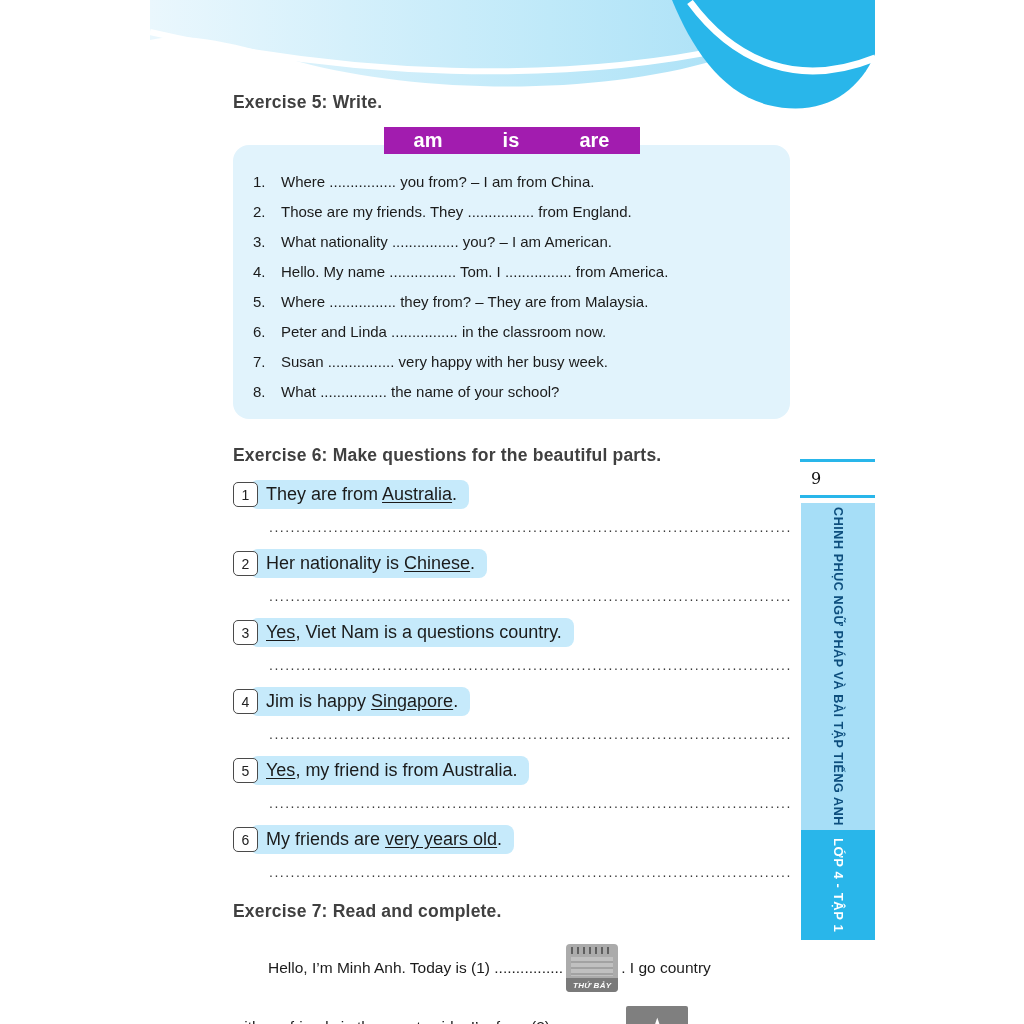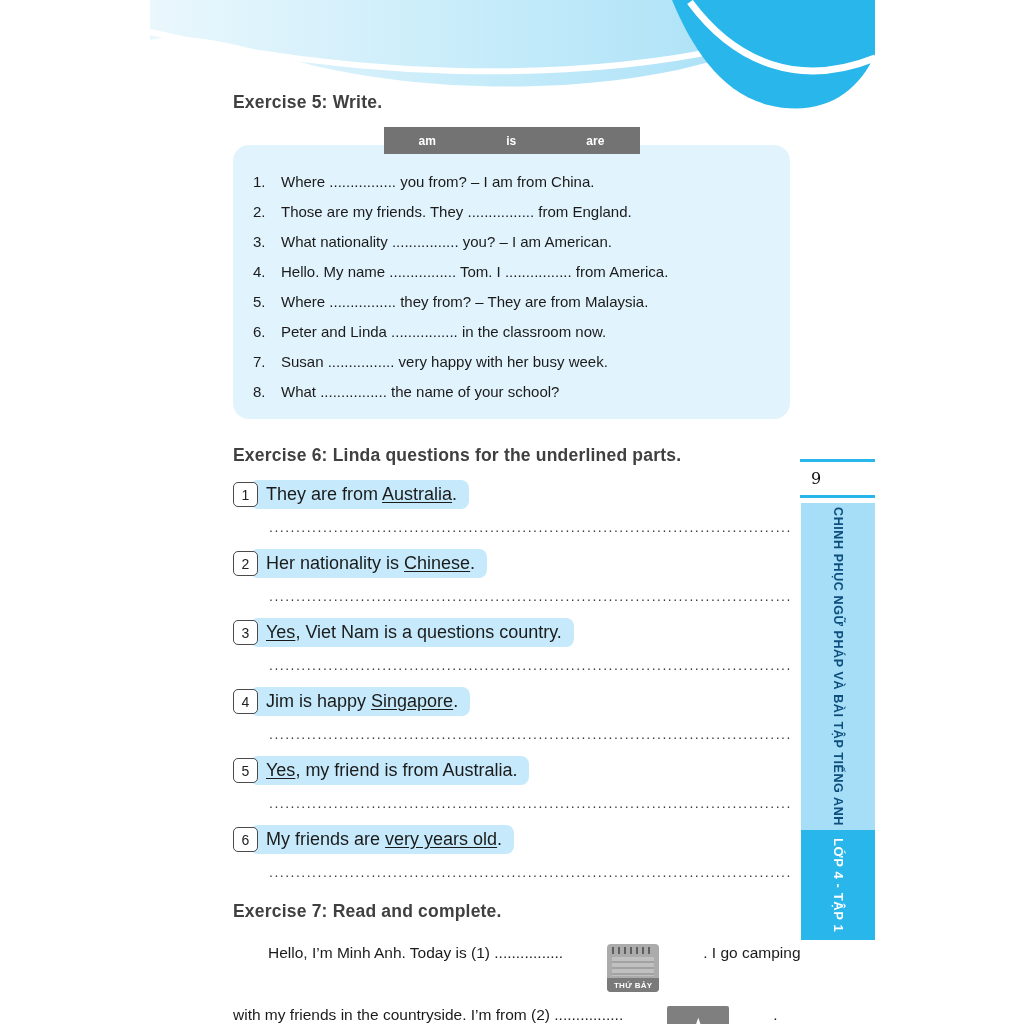--- a/index.html
+++ b/index.html
@@ -17,21 +17,21 @@
   .content { position:absolute; left:233px; top:92px; width:557px; }
 
   h2.ex-title {
     margin:0; font-size:17.5px; font-weight:bold; color:#404040; letter-spacing:0.2px;
   }
 
   
   .ex5-wrap { position:relative; margin-top:14px; }
   .word-bank {
     position:relative; z-index:2; margin:0 auto; width:256px; height:27px;
-    background:#737373; color:#ffffff; font-weight:bold; font-size:12px;
+    background:#a21caf; color:#ffffff; font-weight:bold; font-size:20px;
     display:flex; align-items:center; justify-content:space-around;
   }
   .ex5-box {
     background:#e1f3fc; border-radius:16px; margin-top:-9px;
     padding:22px 16px 12px 20px;
   }
   .ex5-row { display:flex; line-height:30px; font-size:15px; }
   .ex5-num { flex:0 0 28px; }
   .ex5-text { flex:1; }
 
@@ -52,41 +52,42 @@
     padding:4px 12px 4px 16px; font-size:18px;
   }
   .q-pill .u { text-decoration:underline; text-underline-offset:2px; }
   .q-dots {
     margin:9px 0 0 36px; width:521px; overflow:hidden; white-space:nowrap;
     color:#3a3a3a; font-size:14px; letter-spacing:1.5px; line-height:18px;
   }
 
   
   .ex7-title { margin-top:20px !important; }
-  .p-line { display:flex; align-items:flex-start; font-size:15.5px; white-space:pre;gap:41px; }
+  .p-line { display:flex; align-items:center; font-size:15.5px; white-space:pre; }
   .p-line-1 { margin-top:22px; margin-left:35px; }
   .p-line-2 { margin-top:14px; }
 
   .cal-icon {
     position:relative; display:inline-block; width:52px; height:48px;
     background:#ababab; border-radius:4px; margin:0 3px; flex:0 0 auto;
   }
   .cal-top {
     position:absolute; top:3px; left:5px; right:5px; height:7px;
     background-image:repeating-linear-gradient(90deg,#5f5f5f 0 2px,transparent 2px 6px);
   }
   .cal-mid {
     position:absolute; top:13px; left:5px; right:5px; bottom:16px;
     background:repeating-linear-gradient(180deg,#c0c0c0 0 4px,#a2a2a2 4px 6px);
   }
   .cal-label {
     position:absolute; bottom:0; left:0; right:0; height:14px;
     background:#7a7a7a; color:#ffffff; font-size:8px; font-weight:bold;
     display:flex; align-items:center; justify-content:center; letter-spacing:0.3px;
     border-radius:0 0 4px 4px;
+    font-style:italic;
   }
   .star-icon {
     display:inline-flex; align-items:center; justify-content:center;
     width:62px; height:42px; background:#7f7f7f; border-radius:2px;
     color:#ffffff; font-size:24px; margin:0 3px; flex:0 0 auto;
   }
 
   
   .pagenum-block { position:absolute; left:800px; top:459px; width:75px; }
   .rule { height:3px; background:#29b6ea; }
@@ -166,21 +167,21 @@
           </div>
           <div class="ex5-row">
             <span class="ex5-num">8.</span>
             <span class="ex5-text">What ................ the name of your school?</span>
           </div>
         </div>
       </div>
     </section>
 
     <section>
-      <h2 class="ex-title ex6-title">Exercise 6: Linda questions for the underlined parts.</h2>
+      <h2 class="ex-title ex6-title">Exercise 6: Make questions for the beautiful parts.</h2>
       <div class="ex6-items">
 
         <div class="q-item">
           <div class="q-row">
             <span class="q-num">1</span>
             <span class="q-pill"><span>They are from </span><span class="u">Australia</span><span>.</span></span>
           </div>
           <div class="q-dots">........................................................................................................................</div>
         </div>
 
@@ -230,21 +231,21 @@
     <section>
       <h2 class="ex-title ex7-title">Exercise 7: Read and complete.</h2>
 
       <div class="p-line p-line-1">
         <span>Hello, I’m Minh Anh. Today is (1) ................</span>
         <span class="cal-icon">
           <span class="cal-top"></span>
           <span class="cal-mid"></span>
           <span class="cal-label">THỨ BẢY</span>
         </span>
-        <span>. I go camping</span>
+        <span>. I go country</span>
       </div>
 
       <div class="p-line p-line-2">
         <span>with my friends in the countryside. I’m from (2) ................</span>
         <span class="star-icon"><span>★</span></span>
         <span>.</span>
       </div>
     </section>
 
   </div>

